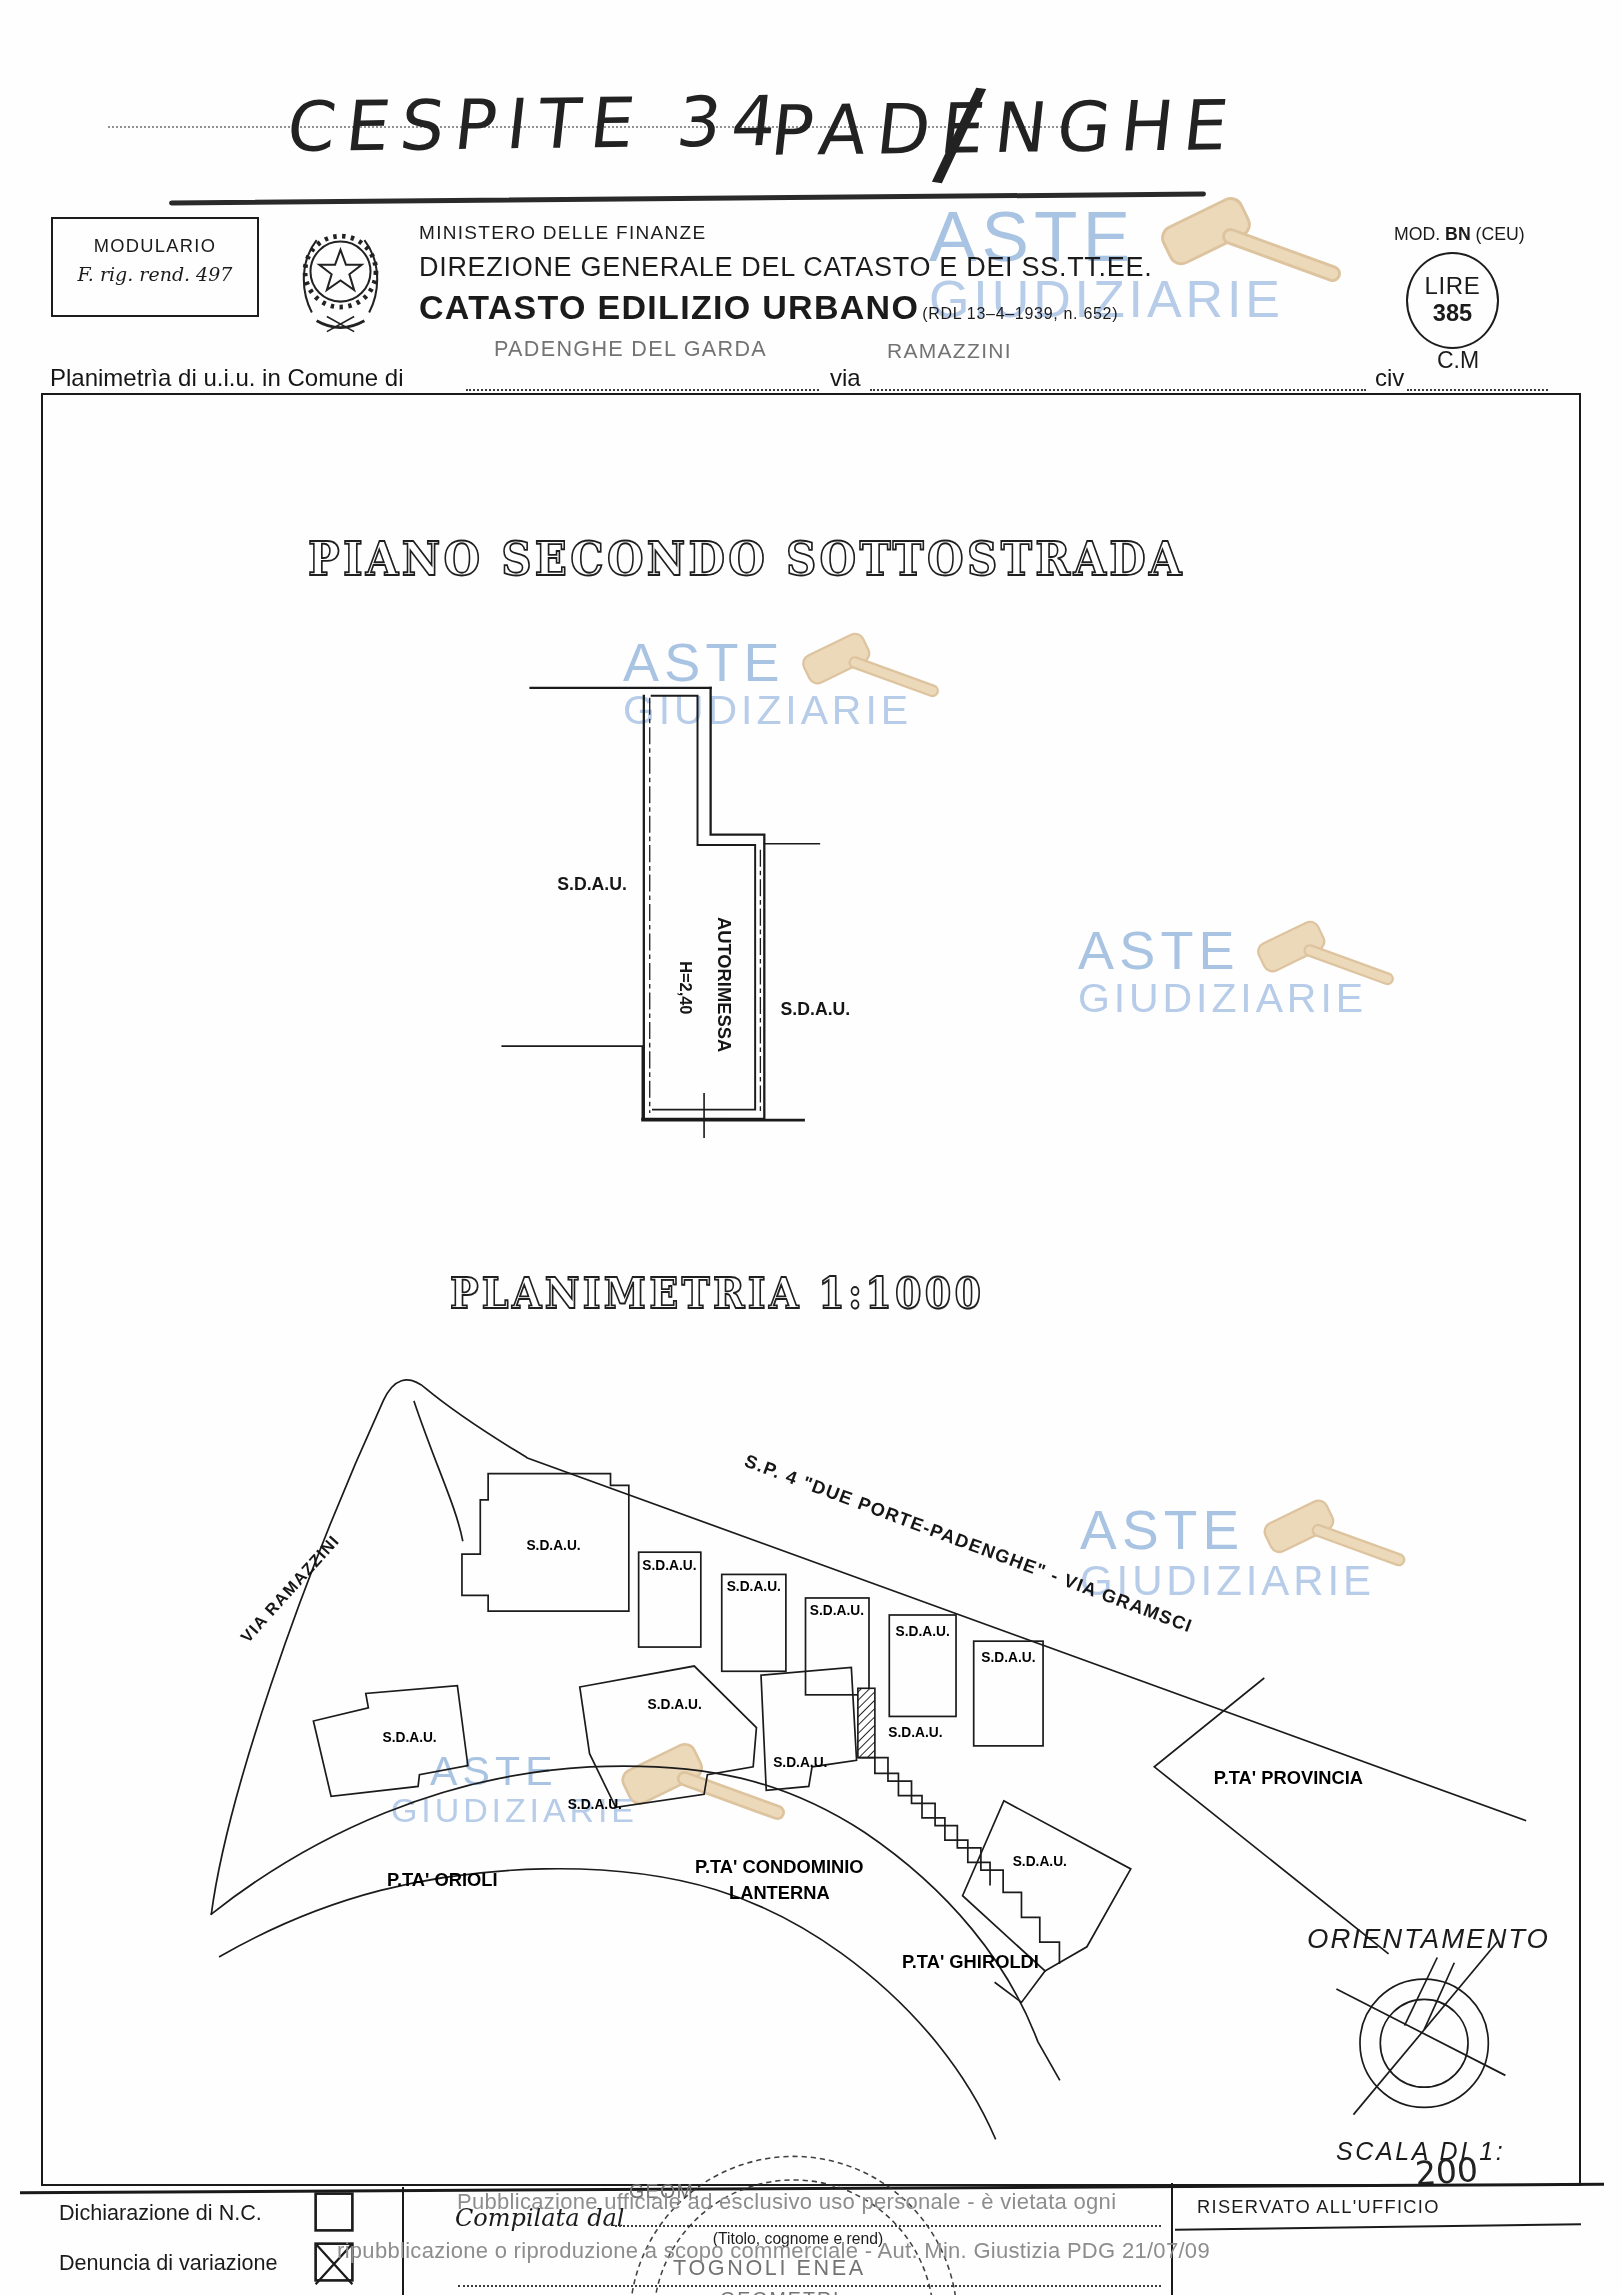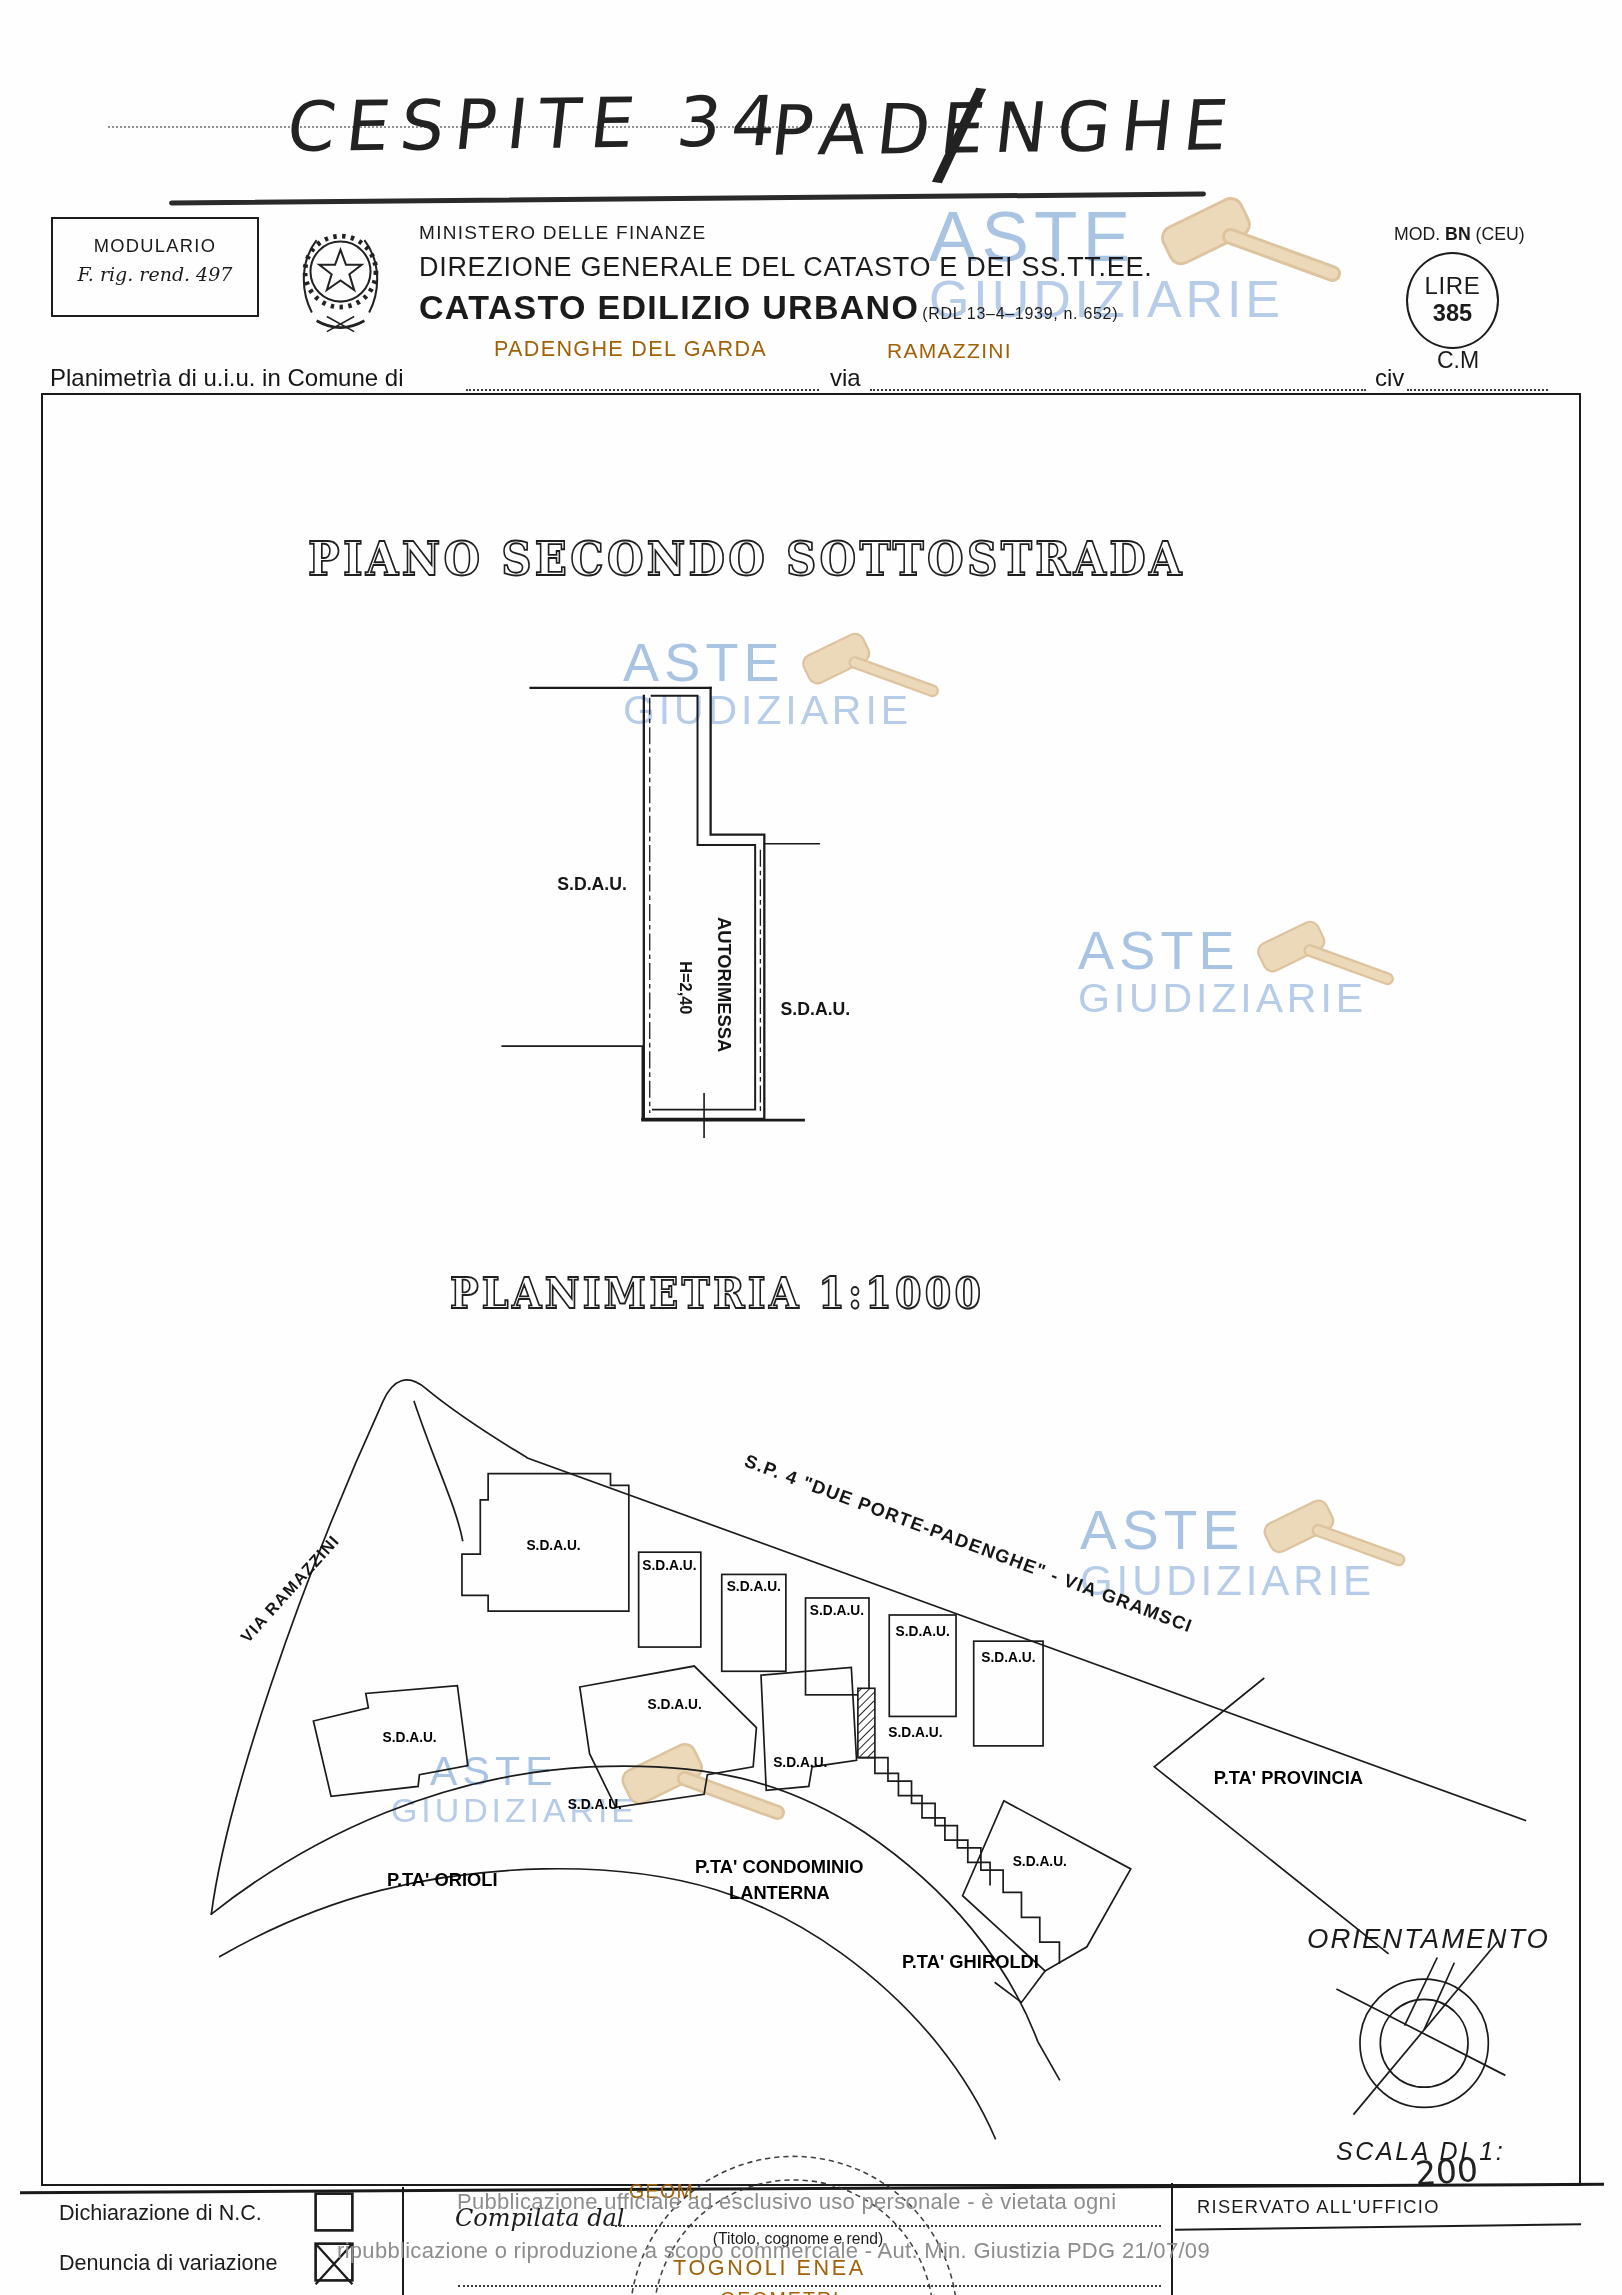--- a/index.html
+++ b/index.html
@@ -10,21 +10,21 @@
   
   .outline-title{font-family:"DejaVu Serif",serif;font-weight:700;color:#ffffff;
      -webkit-text-stroke:1.6px #1f1f1f;text-shadow:0.7px 0.7px 0 #8a8a8a;letter-spacing:3.3px;
      transform:scaleY(1.12);transform-origin:left top;}
   
   .hand{font-family:"DejaVu Sans",sans-serif;color:#222;}
   .hw-title{font-size:69px;letter-spacing:10.5px;transform:skewX(-7deg) rotate(-0.7deg);}
   
   .dots{border-bottom:2.6px dotted #3c3c3c;height:0;}
   .formtxt{font-size:24px;color:#161616;}
-  .typed{letter-spacing:1.3px;color:#a16207;}
+  .typed{letter-spacing:1.3px;color:#737373;}
   
   .wm-aste{font-family:"Liberation Sans",sans-serif;font-weight:400;color:#a9c3e2;letter-spacing:5.2px;}
   .wm-giud{font-family:"Liberation Sans",sans-serif;font-weight:400;color:#b6cce8;letter-spacing:3.9px;}
   .wm-url{font-family:"DejaVu Sans",sans-serif;font-weight:700;color:#c6c6c6;
      text-shadow:2.6px 2.6px 0 #a8a8a8,-1.3px -1.3px 0 #efefef;letter-spacing:2.6px;opacity:.85;}
   .gray-notice{font-size:22px;color:#8d8d8d;letter-spacing:0.3px;}
   svg text{font-family:"Liberation Sans",sans-serif;}
   .frame{border:2.6px solid #1a1a1a;}
   .vline{width:2px;background:#1a1a1a;}
   .hline{background:#1a1a1a;}

